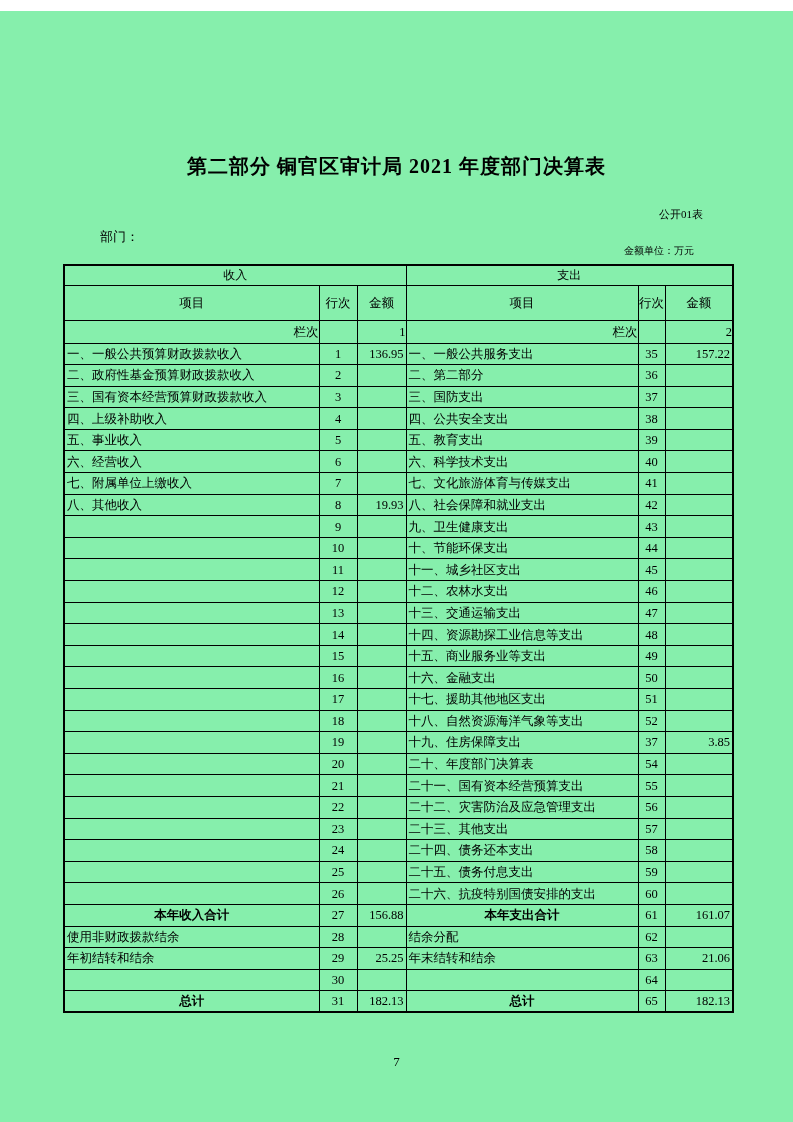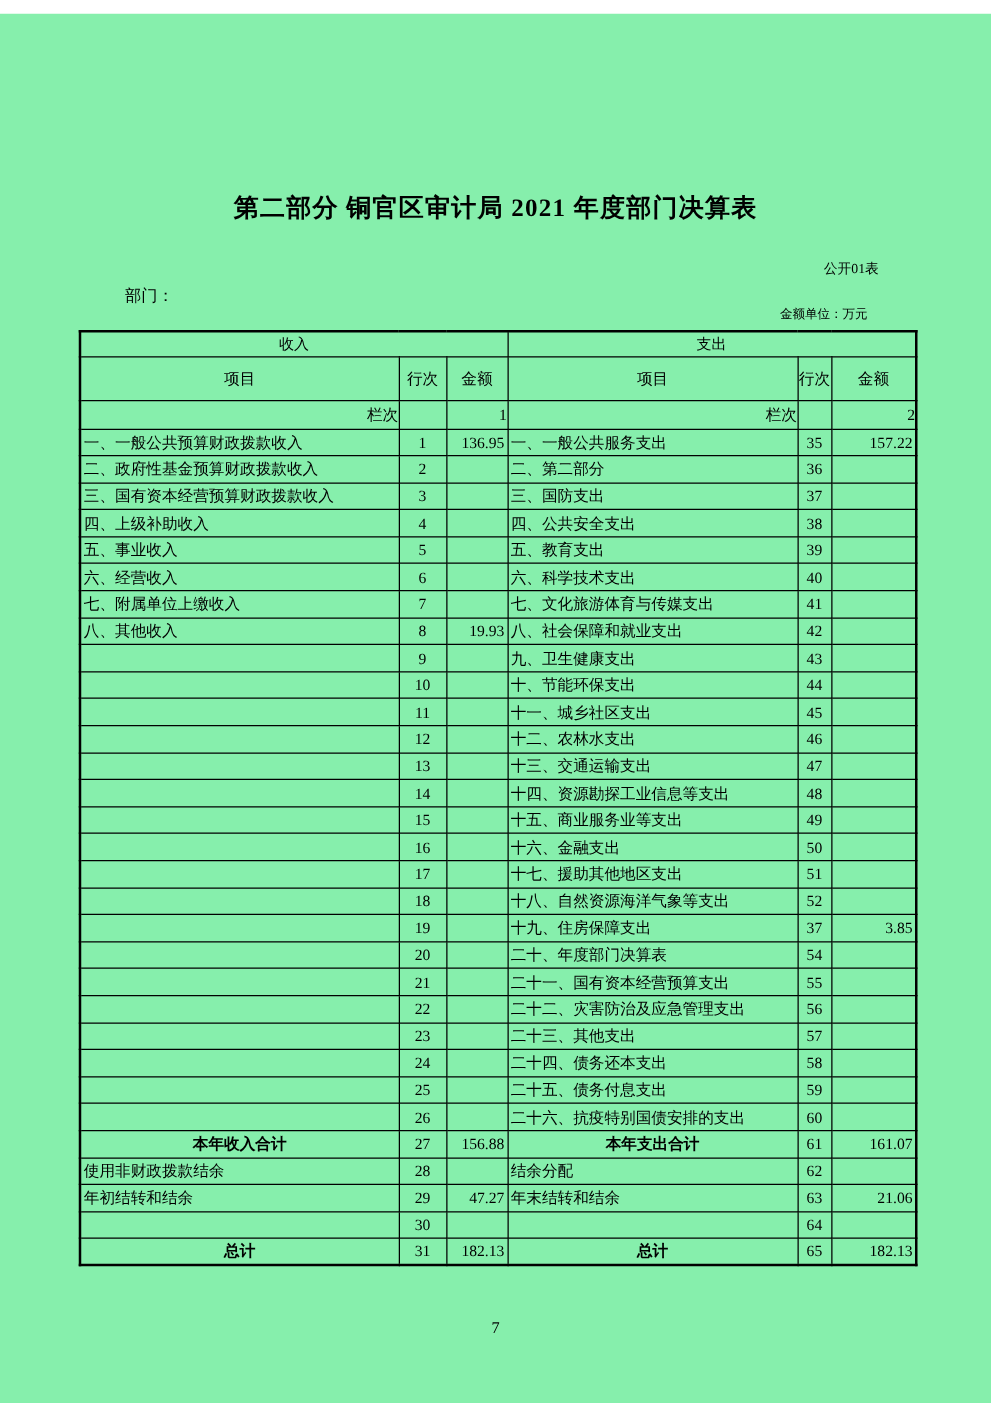--- a/index.html
+++ b/index.html
@@ -333,21 +333,21 @@
           <td class="item">使用非财政拨款结余</td>
           <td class="rowno">28</td>
           <td class="amt"></td>
           <td class="item">结余分配</td>
           <td class="rowno">62</td>
           <td class="amt"></td>
         </tr>
         <tr>
           <td class="item">年初结转和结余</td>
           <td class="rowno">29</td>
-          <td class="amt">47.27</td>
+          <td class="amt">25.25</td>
           <td class="item">年末结转和结余</td>
           <td class="rowno">63</td>
           <td class="amt">21.06</td>
         </tr>
         <tr>
           <td class="item"></td>
           <td class="rowno">30</td>
           <td class="amt"></td>
           <td class="item"></td>
           <td class="rowno">64</td>

